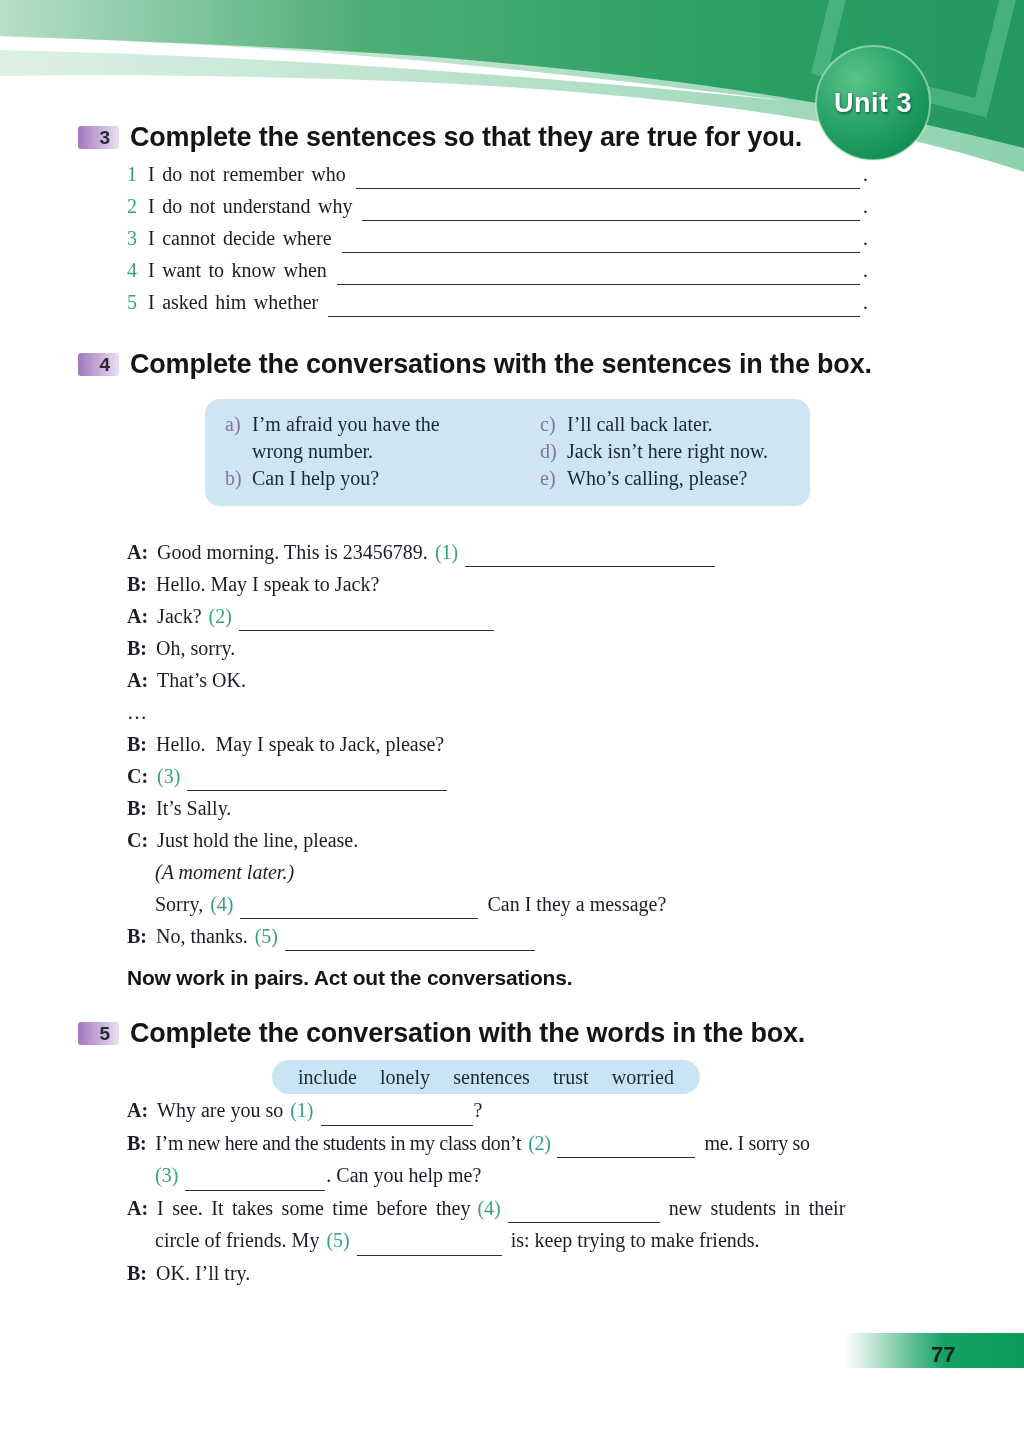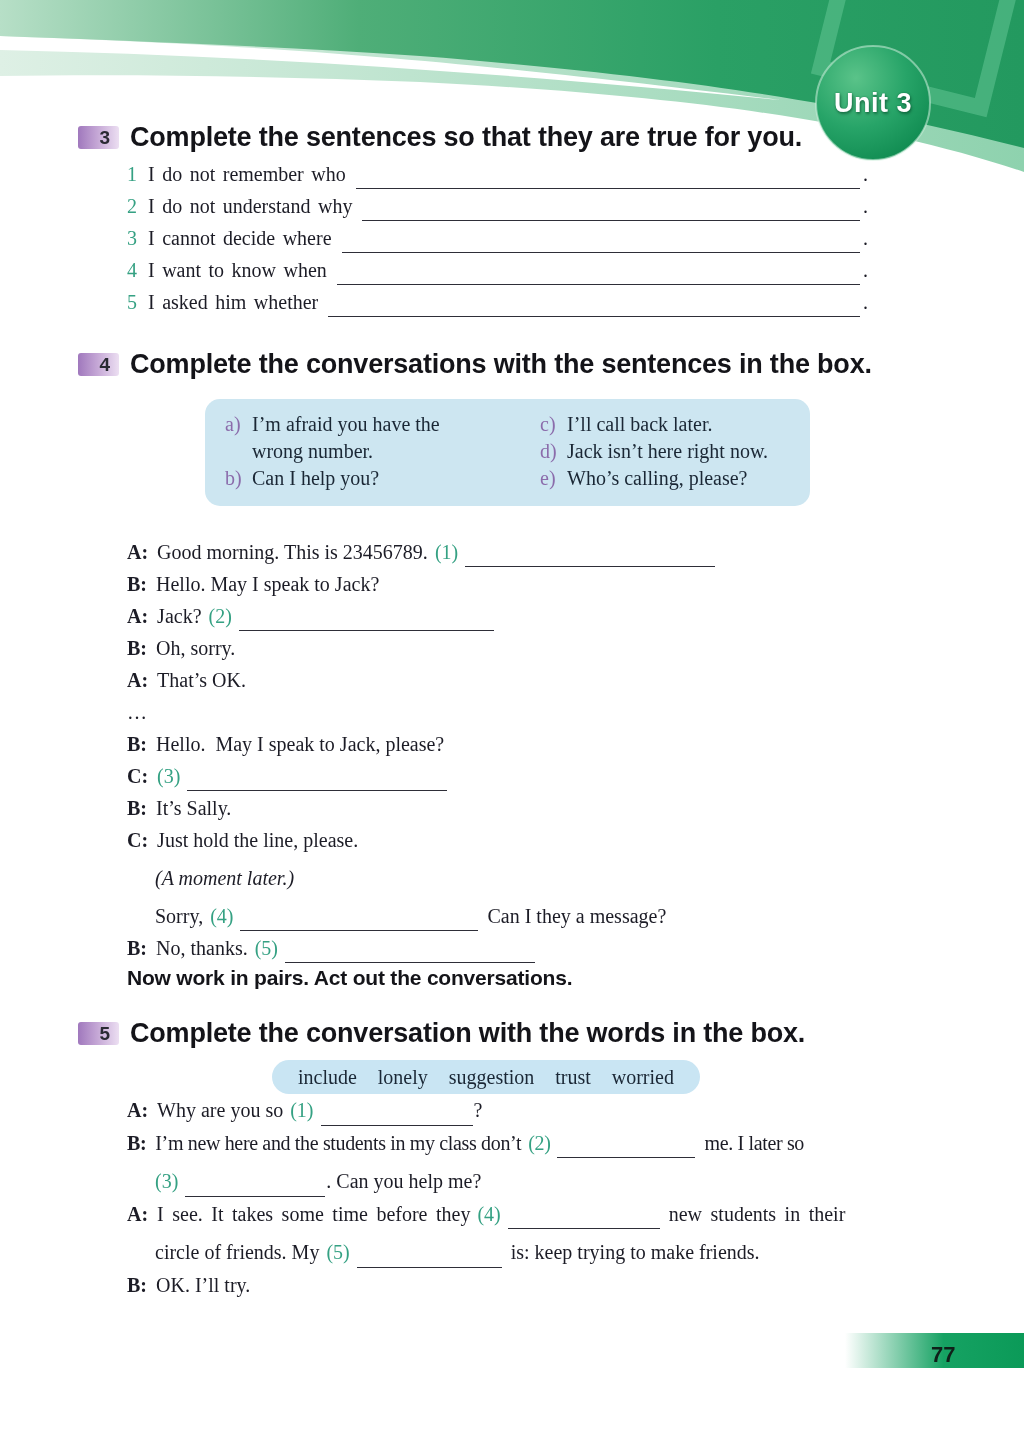--- a/index.html
+++ b/index.html
@@ -36,21 +36,21 @@
   .conv1{top:541px;width:800px;}
   .conv2{top:1099px;width:840px;}
   .conv-line{height:32px;display:flex;align-items:baseline;white-space:nowrap;}
   .conv2 .conv-line{height:32.5px;}
   .speaker{font-weight:bold;margin-right:9px;flex:none;}
   .marker{color:#35a183;margin:0 7px 0 0;flex:none;}
   .pre{margin-right:7px;text-align:center;}
   .blank{border-bottom:1.6px solid #2e2e38;align-self:flex-end;margin:0 0 6px 0;height:0;flex:none;}
   .post{margin-left:9px;}
   .post.tight{margin-left:1px;}
-  .indent{padding-left:28px;margin-top:6px;}
+  .indent{padding-left:28px;}
   .italic{font-style:italic;}
   .condensed{letter-spacing:-0.35px;}
   .spread{word-spacing:3.5px;}
   .w250{width:250px;} .w255{width:255px;} .w260{width:260px;} .w238{width:238px;}
   .w152{width:152px;} .w145{width:145px;} .w140{width:140px;} .w138{width:138px;}
 
   .practice-note{position:absolute;left:127px;top:966px;font-family:"Liberation Sans",sans-serif;
         font-weight:bold;font-size:21px;letter-spacing:-0.2px;color:#141419;}
 
   .word-box{position:absolute;left:272px;top:1060px;width:428px;height:34px;background:#c9e5f3;
@@ -234,39 +234,39 @@
   <div class="practice-note">Now work in pairs. Act out the conversations.</div>
 
   <div class="ex-heading" style="top:1018px;">
     <span class="ex-num">5</span>
     <span class="ex-title">Complete the conversation with the words in the box.</span>
   </div>
 
   <div class="word-box">
     <span>include</span>
     <span>lonely</span>
-    <span>suggestion</span>
+    <span>sentences</span>
     <span>trust</span>
     <span>worried</span>
   </div>
 
   <div class="conv conv2">
     <div class="conv-line">
       <span class="speaker">A:</span>
       <span class="pre">Why are you so</span>
       <span class="marker">(1)</span>
       <span class="blank w152"></span>
       <span class="post tight">?</span>
     </div>
     <div class="conv-line condensed">
       <span class="speaker">B:</span>
       <span class="pre">I’m new here and the students in my class don’t</span>
       <span class="marker">(2)</span>
       <span class="blank w138"></span>
-      <span class="post">me. I later so</span>
+      <span class="post">me. I sorry so</span>
     </div>
     <div class="conv-line indent">
       <span class="marker">(3)</span>
       <span class="blank w140"></span>
       <span class="post tight">. Can you help me?</span>
     </div>
     <div class="conv-line spread">
       <span class="speaker">A:</span>
       <span class="pre">I see. It takes some time before they</span>
       <span class="marker">(4)</span>

